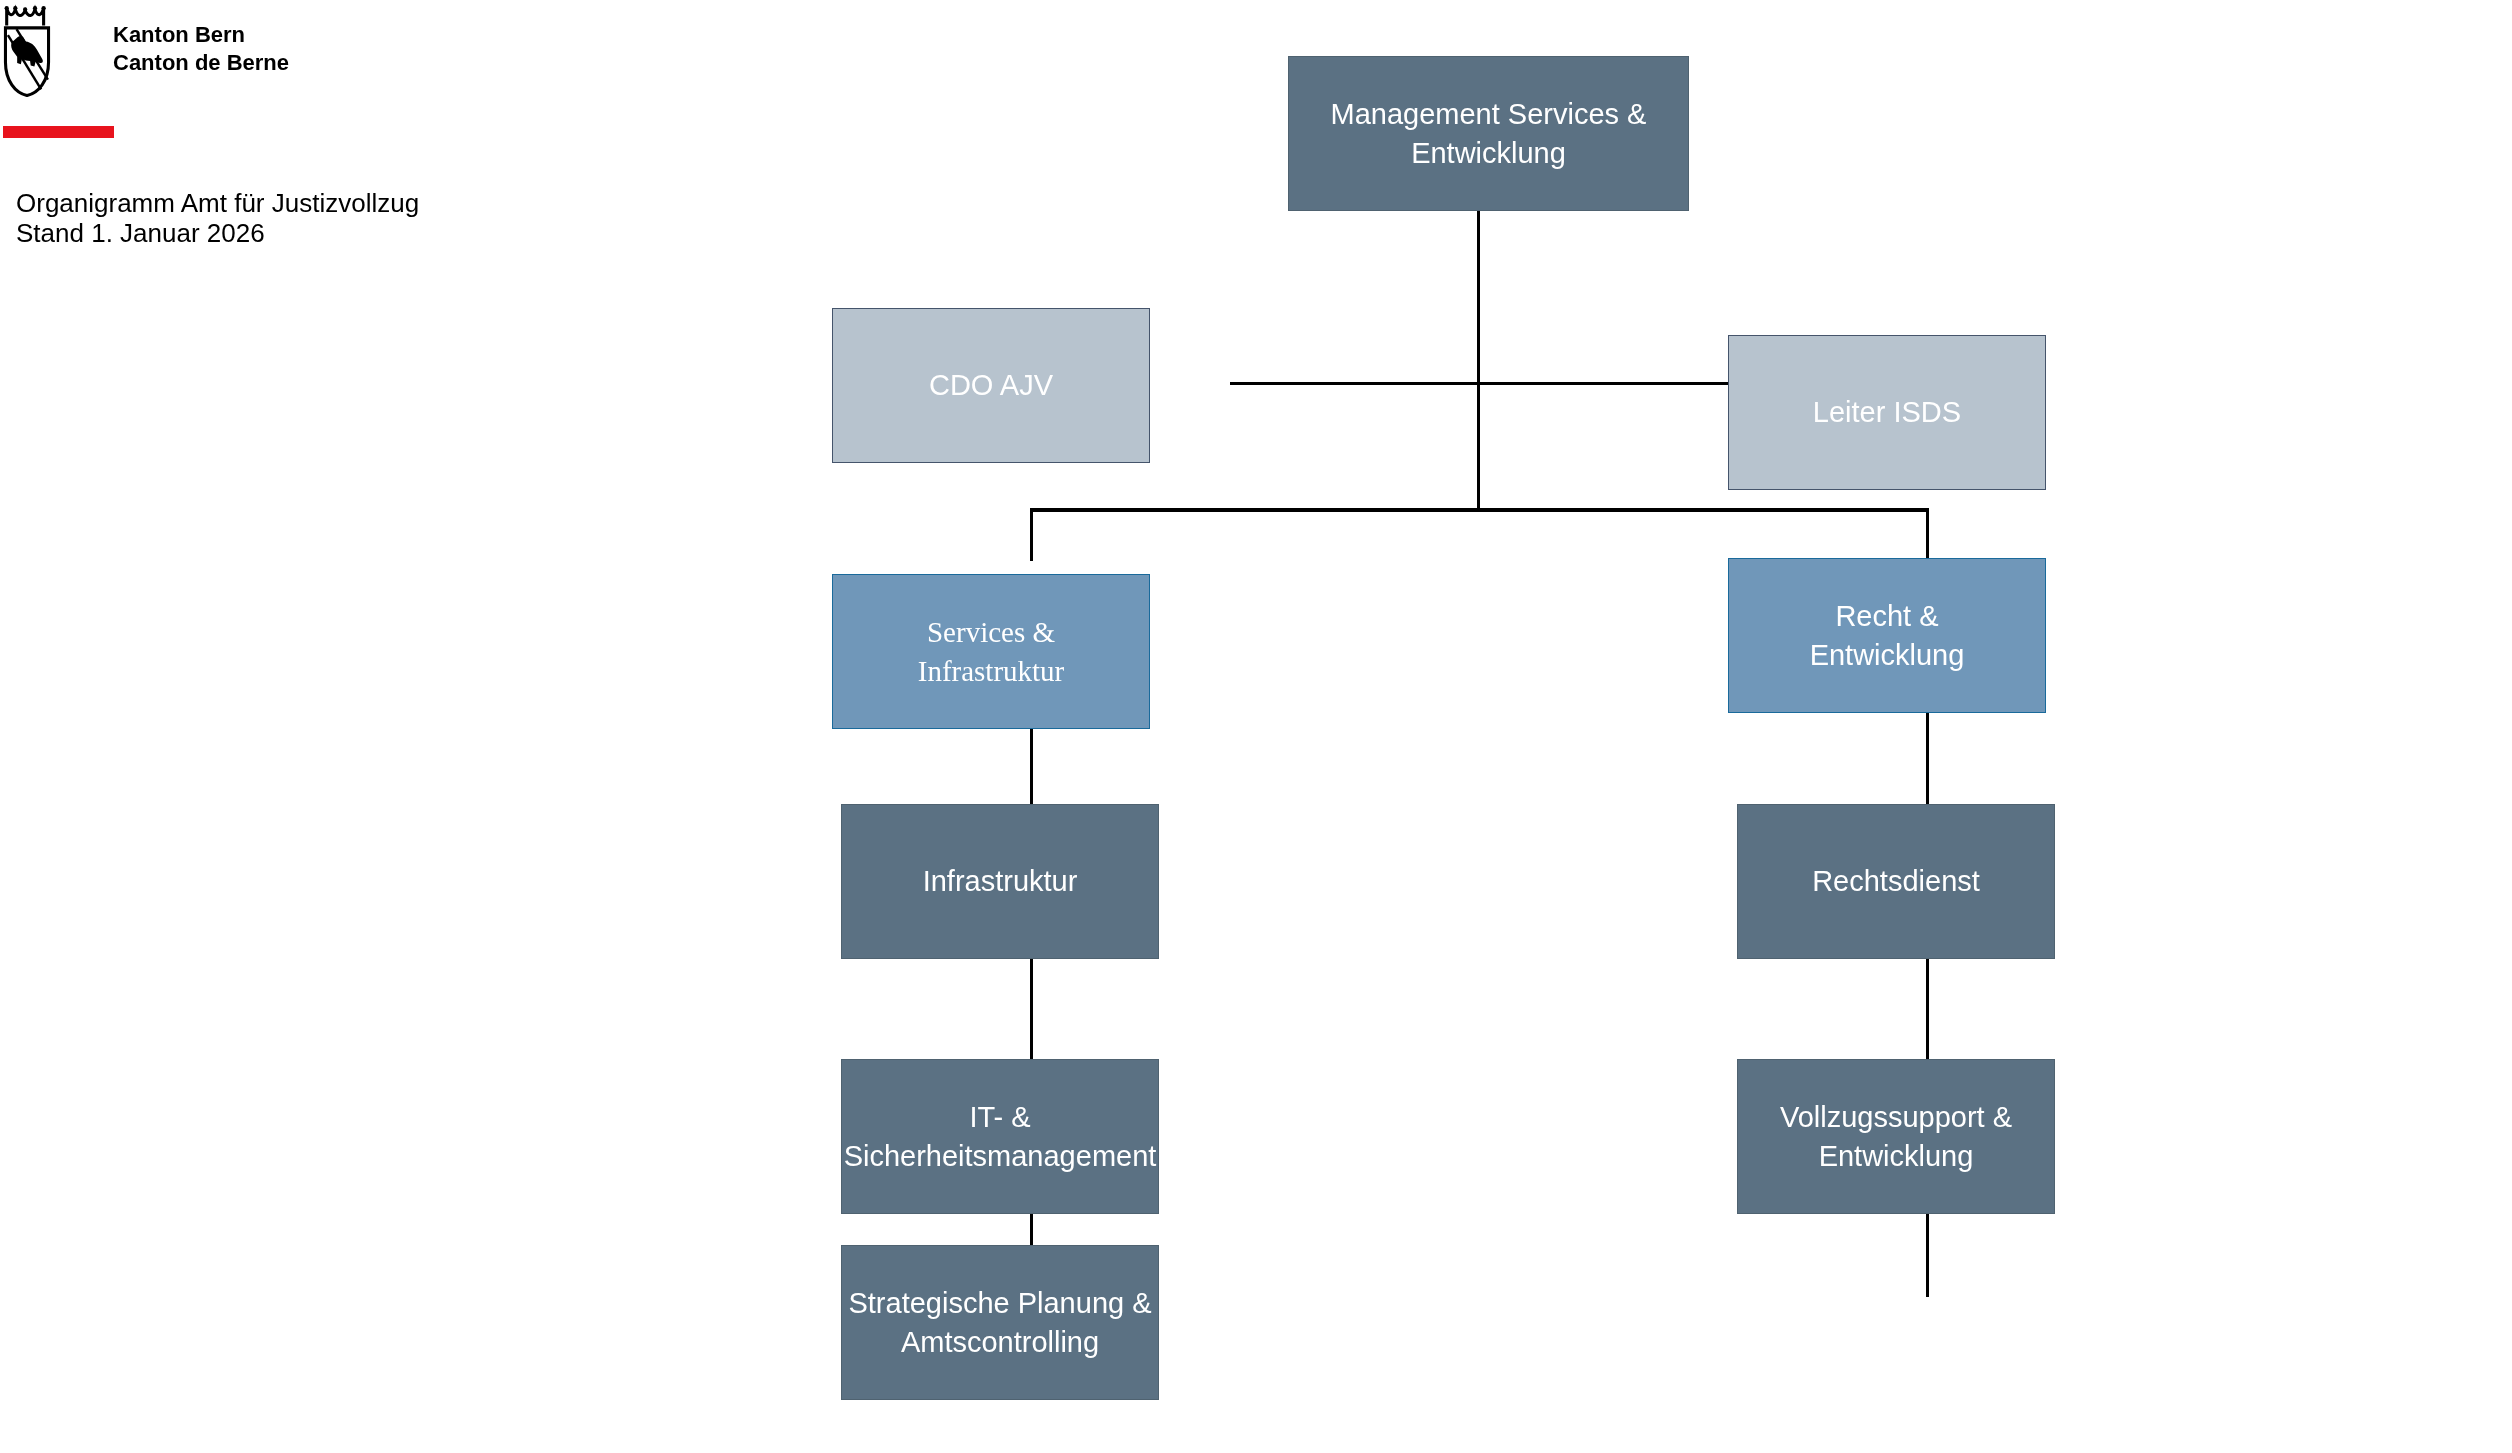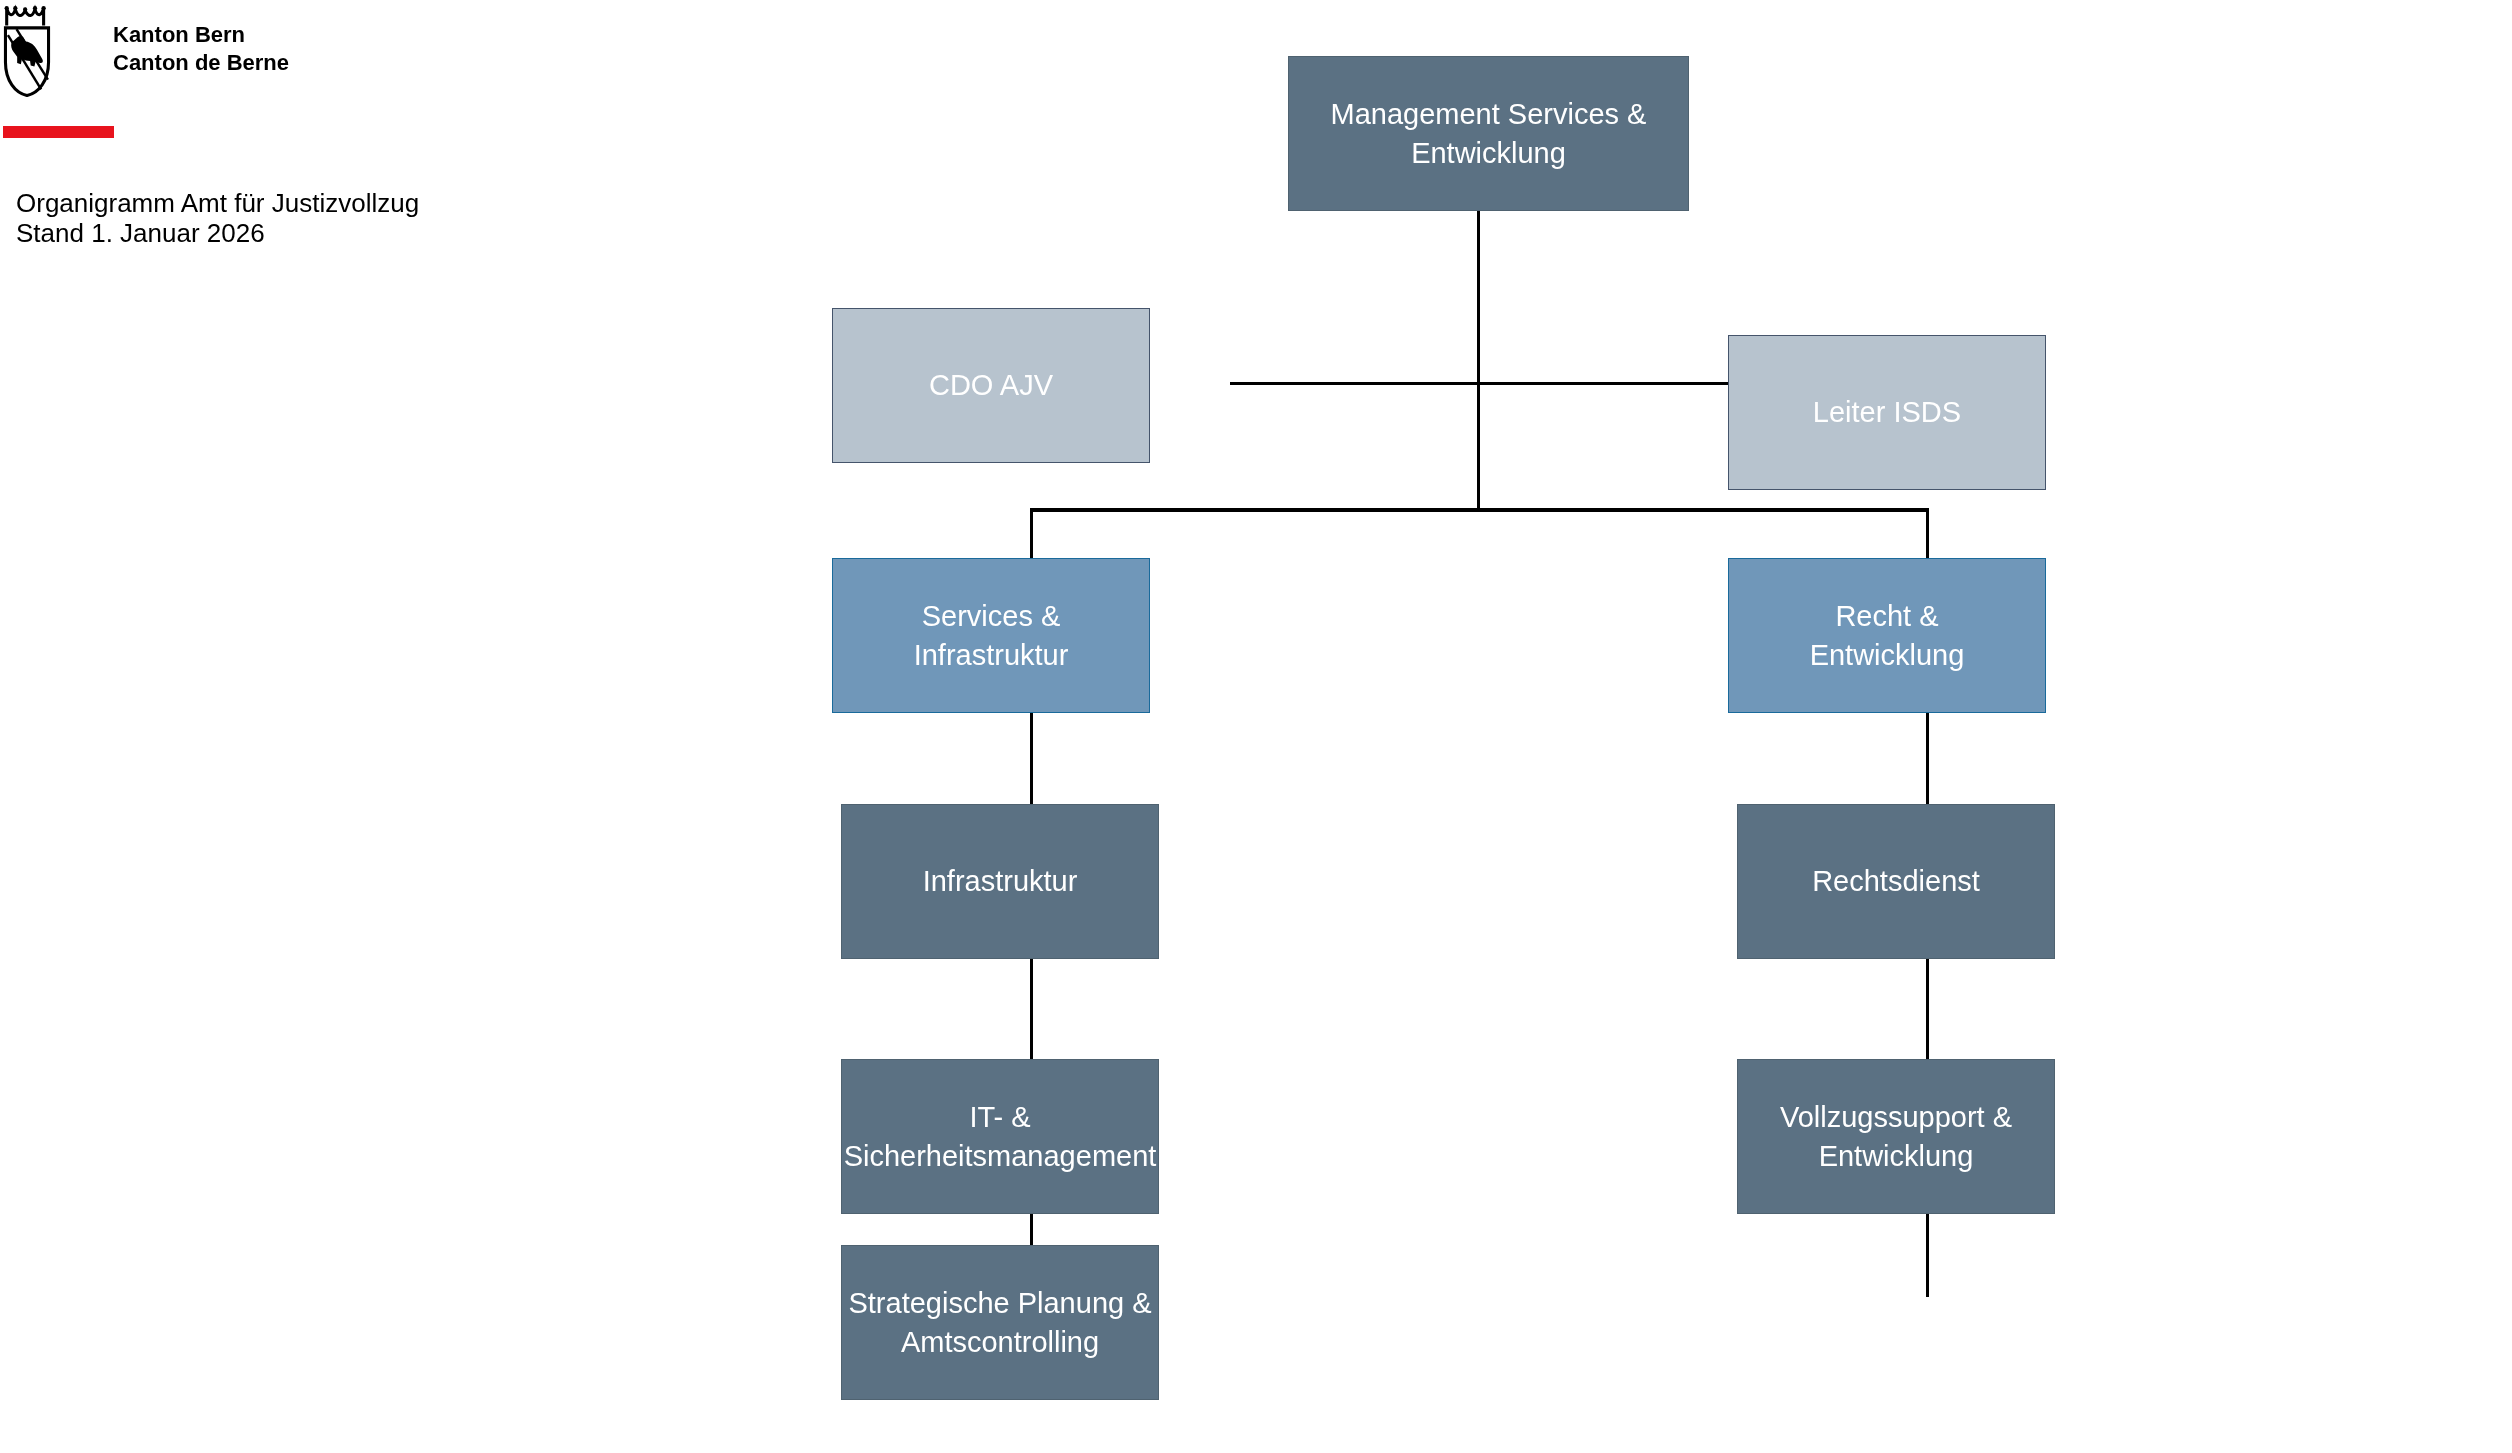--- a/index.html
+++ b/index.html
@@ -36,21 +36,21 @@
     color:#ffffff;
     font-size:29px;line-height:39px;
   }
   .node.dark  {background:#5b7183;border:1.2px solid #4f6270;margin-left:9px;}
   .node.medium{background:#7097b9;border:1.2px solid #1a6a9b;}
   .node.light {background:#b7c3ce;border:1.2px solid #45546b;color:#ffffff;}
 
   .n-top   {left:1279px;top:56px;width:401px;}
   .n-cdo   {left:832px;top:308px;}
   .n-isds  {left:1728px;top:308px;margin-top:27px;}
-  .n-l0    {left:832px;top:558px;}
+  .n-l0    {left:832px;top:574px;font-family:Liberation Serif, serif;}
   .n-l1    {left:832px;top:804px;}
   .n-l2    {left:832px;top:1059px;}
   .n-l3    {left:832px;top:1245px;}
   .n-r0    {left:1728px;top:558px;}
   .n-r1    {left:1728px;top:804px;}
   .n-r2    {left:1728px;top:1059px;}
   .n-r3    {left:1728px;top:1295px;}
 
   
   .line{position:absolute;background:#000000;}

